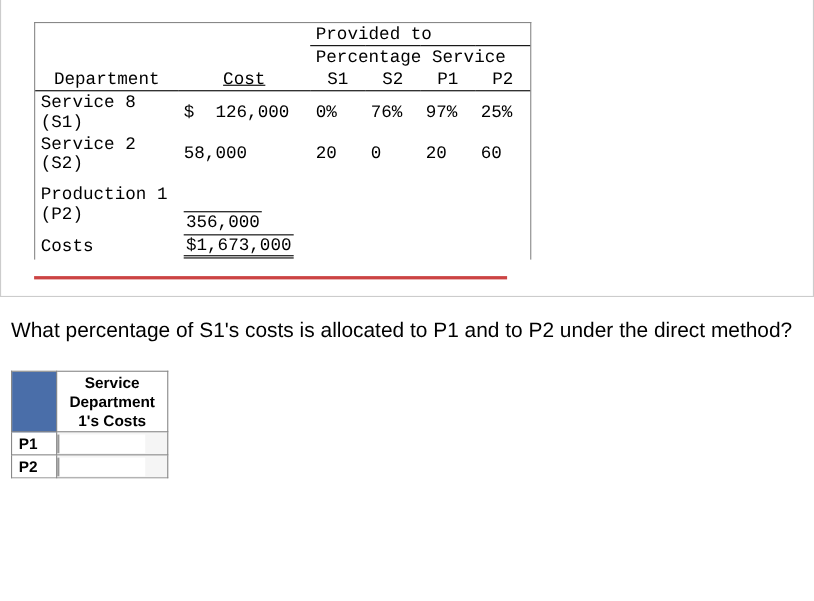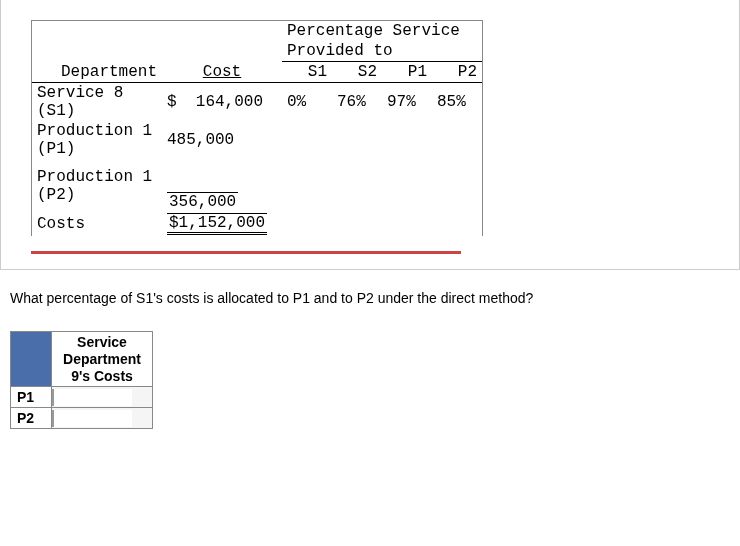--- a/index.html
+++ b/index.html
@@ -33,41 +33,41 @@
       vertical-align: middle;
       font-weight: normal;
       text-align: left;
     }
     .header-span {
       text-align: center;
       border-bottom: 1px solid #000;
     }
     .col-headers td {
       border-bottom: 1px solid #000;
-      text-align: right;
+      text-align: center;
     }
     .col-dept { width: 120px; }
     .col-cost { width: 110px; text-align: right; }
     .col-pct { width: 40px; text-align: right; }
     .dept-name { padding-left: 5px; }
     .cost-cell { text-align: right; padding-right: 5px; }
     .pct-cell { text-align: right; padding-right: 5px; }
     .sum-line { border-top: 1px solid #000; }
     .total-line { border-top: 1px solid #000; border-bottom: 3px double #000; }
     .red-bar {
       position: absolute;
       bottom: 15px;
       left: 30px;
       width: 430px;
       height: 3px;
       background: #cc4444;
     }
     .question-text {
       font-family: Arial, sans-serif;
-      font-size: 14px;
+      font-size: 19px;
       margin: 20px 10px 25px 10px;
     }
     .answer-table {
       border-collapse: collapse;
       margin-left: 10px;
       font-family: Arial, sans-serif;
       font-size: 14px;
     }
     .answer-table td, .answer-table th {
       border: 1px solid #888;
@@ -104,82 +104,82 @@
     }
   </style>
 </head>
 <body>
 
 <div class="main-container">
   <div class="data-table-wrapper">
     <table class="data-table">
       <tbody>
           <tr>
+        <td></td>
+        <td></td>
+        <td colspan="4" class="header-span">Provided to</td>
+      </tr>
+      <tr>
         <td class="col-dept"></td>
         <td class="col-cost"></td>
         <td colspan="4" class="header-span" style="border-bottom:none;">Percentage Service</td>
-      </tr>
-      <tr>
-        <td></td>
-        <td></td>
-        <td colspan="4" class="header-span">Provided to</td>
       </tr>
       <tr class="col-headers">
         <td class="dept-name">Department</td>
         <td style="text-align:center;text-decoration:underline;">Cost</td>
         <td class="col-pct">S1</td>
         <td class="col-pct">S2</td>
         <td class="col-pct">P1</td>
         <td class="col-pct">P2</td>
       </tr>
       <tr>
         <td class="dept-name">Service 8 (S1)</td>
-        <td class="cost-cell"><span>$</span>&nbsp;&nbsp;<span>164,000</span></td>
+        <td class="cost-cell"><span>$</span>&nbsp;&nbsp;<span>126,000</span></td>
         <td class="pct-cell">0%</td>
         <td class="pct-cell">76%</td>
         <td class="pct-cell">97%</td>
-        <td class="pct-cell">85%</td>
+        <td class="pct-cell">25%</td>
       </tr>
       <tr>
-        <td class="dept-name">Production 1 (P1)</td>
-        <td class="cost-cell">485,000</td>
-        <td></td>
-            <td></td>
-            <td></td>
-            <td></td>
+        <td class="dept-name">Service 2 (S2)</td>
+        <td class="cost-cell">58,000</td>
+        <td class="pct-cell">20</td>
+        <td class="pct-cell">0</td>
+        <td class="pct-cell">20</td>
+        <td class="pct-cell">60</td>
       </tr>
       <tr>
         <td class="dept-name">Production 1 (P2)</td>
         <td class="cost-cell"><span class="sum-line" style="display:inline-block; padding:0 2px;margin-top:32px;">356,000</span></td>
         <td></td>
             <td></td>
             <td></td>
             <td></td>
       </tr>
       <tr>
         <td class="dept-name">Costs</td>
-        <td class="cost-cell"><span class="total-line" style="display:inline-block; padding:0 2px;">$1,152,000</span></td>
+        <td class="cost-cell"><span class="total-line" style="display:inline-block; padding:0 2px;">$1,673,000</span></td>
         <td></td>
             <td></td>
             <td></td>
             <td></td>
       </tr>
     </tbody>
       </table>
   </div>
   <div class="red-bar"></div>
 </div>
 
 <div class="question-text">What percentage of S1's costs is allocated to P1 and to P2 under the direct method?</div>
 
 <table class="answer-table">
   <tbody>
       <tr>
     <td class="blue-stub"></td>
-    <td class="header-cell"><span>Service Department 9's Costs</span></td>
+    <td class="header-cell"><span>Service Department 1's Costs</span></td>
   </tr>
   <tr>
     <td class="row-label">P1</td>
     <td class="input-cell"><input type="text" style=""></td>
   </tr>
   <tr>
     <td class="row-label">P2</td>
     <td class="input-cell"><input type="text" style=""></td>
   </tr>
 </tbody>

